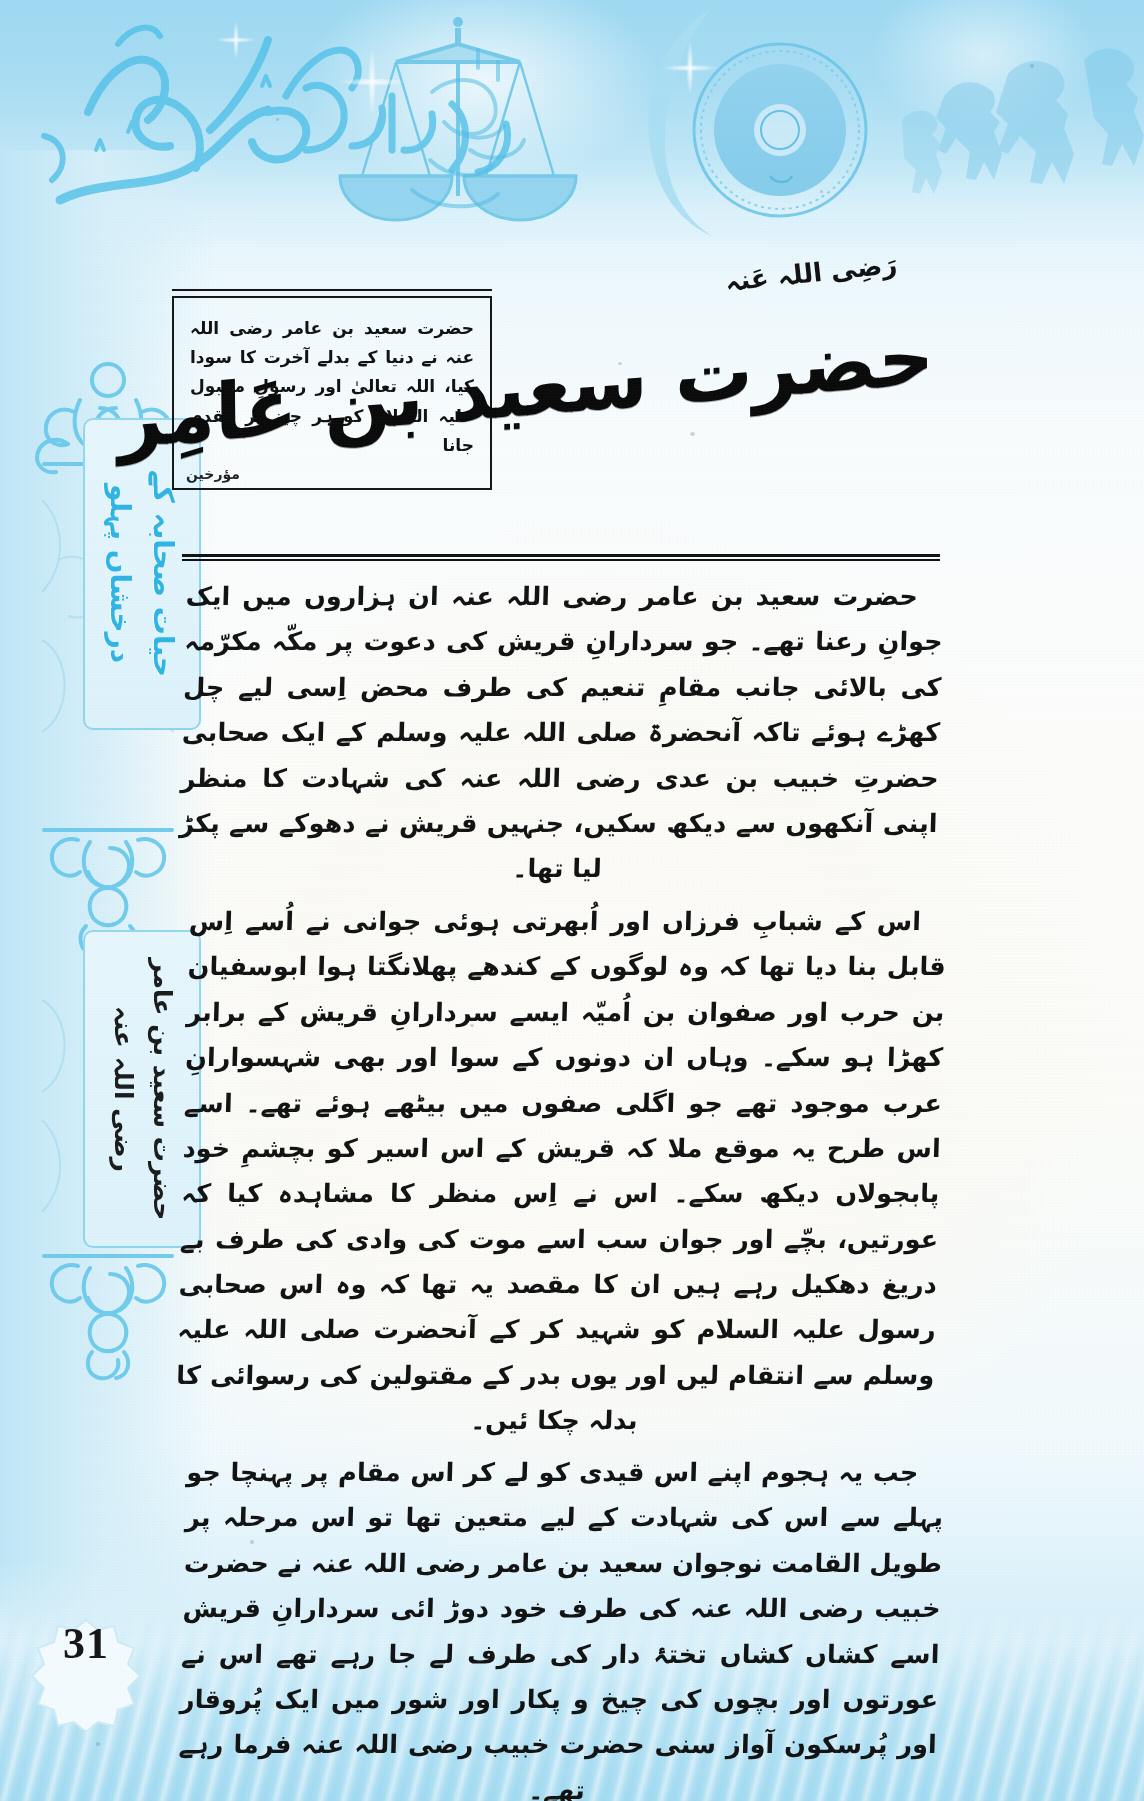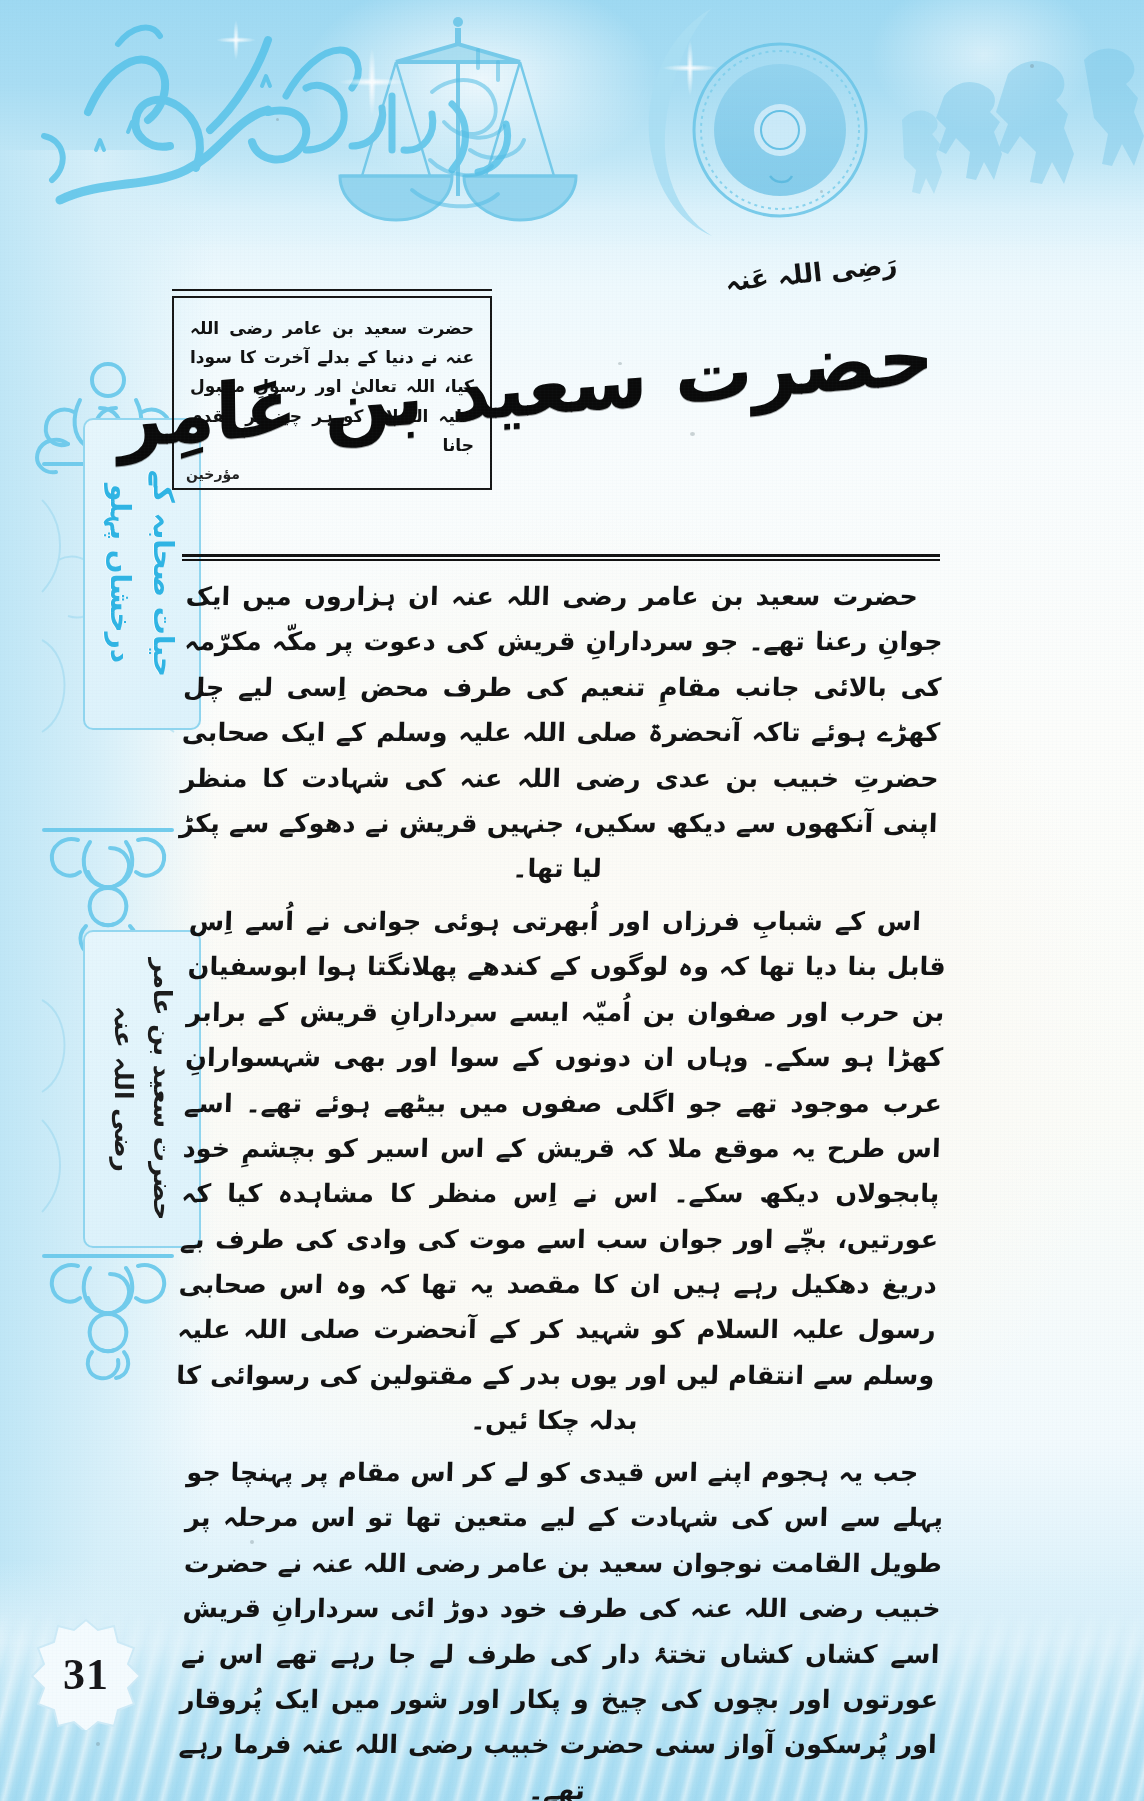--- a/index.html
+++ b/index.html
@@ -87,21 +87,21 @@
     line-height:1.55;
     text-align:center;
     letter-spacing:.5px;
   }
   #rail-label-1{color:#2fb4e4;font-size:28px;font-weight:700;text-shadow:0 1px 0 rgba(255,255,255,.8);}
   #rail-label-2{color:#1b1b1b;font-size:25px;font-weight:700;}
 
   
   .page-num{
     position:absolute;left:30px;top:1618px;width:112px;height:112px;
-    display:flex;align-items:center;justify-content:center;
+    display:flex;align-items:flex-start;justify-content:center;
   }
   .page-num .rosette{position:absolute;inset:0;}
   .page-num span{
     position:relative;z-index:2;
     font-family:"Liberation Serif","DejaVu Serif",serif;
     font-size:44px;font-weight:700;color:#17171a;letter-spacing:1px;
   }
 
   
   .content{

